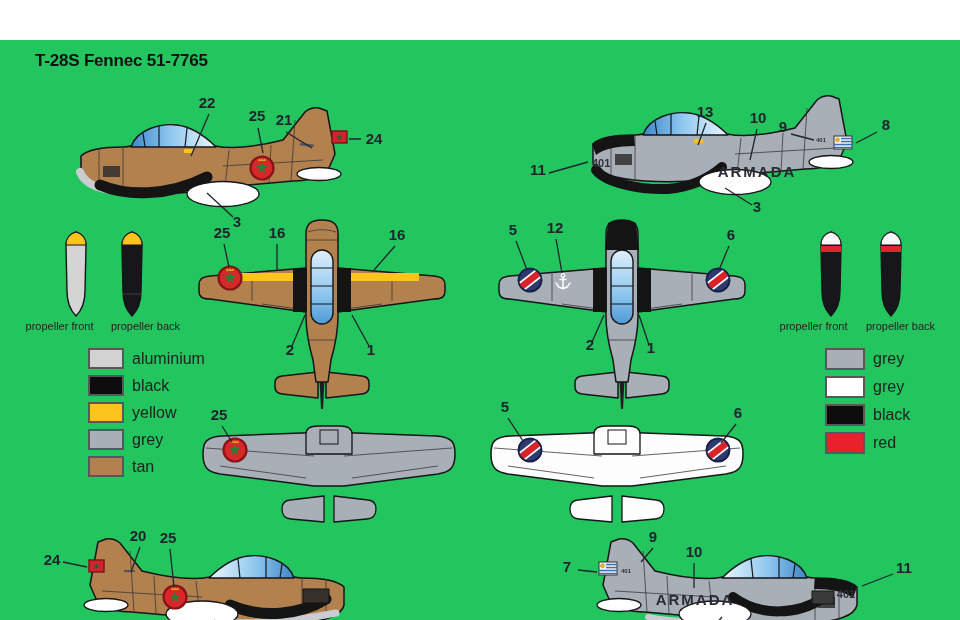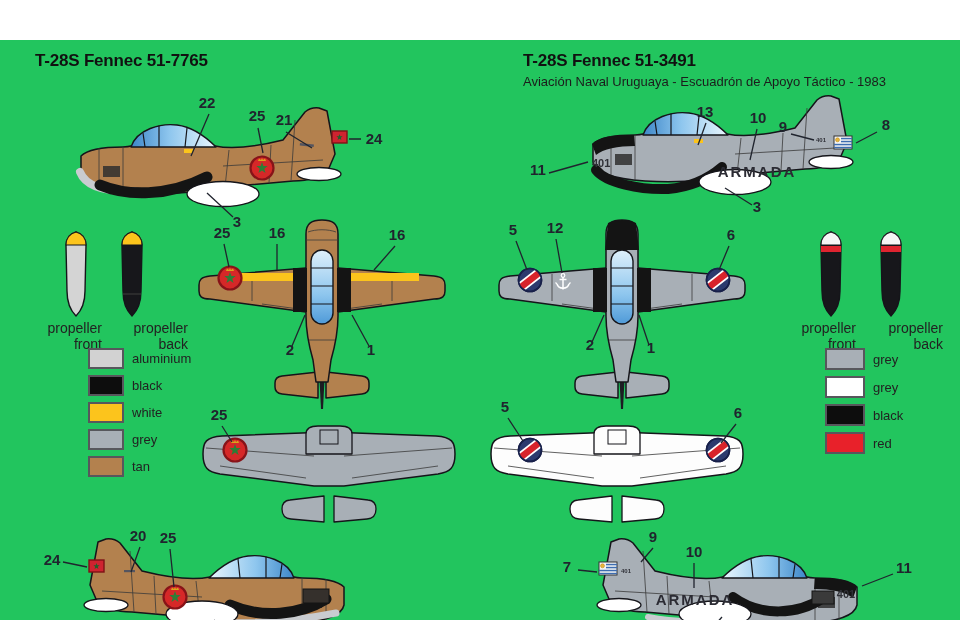--- a/index.html
+++ b/index.html
@@ -5,42 +5,38 @@
   html,body{margin:0;padding:0;background:#ffffff;}
   #page{position:relative;width:960px;height:620px;background:#22c55e;overflow:hidden;
         font-family:"Liberation Sans",sans-serif;color:#141414;margin-top:40px;}
   .title-block{position:absolute;}
   .title{font-size:17px;font-weight:700;letter-spacing:-0.2px;color:#111;}
   .subtitle{font-size:13px;color:#1c1c1c;margin-top:3px;}
   .legend{position:absolute;}
   .legend-row{display:flex;align-items:center;margin-bottom:6px;}
   .swatch{width:36px;height:21px;border:2px solid #57575c;box-sizing:border-box;margin-right:8px;}
   .legend-right .swatch{width:40px;height:22px;}
-  .legend-label{font-size:13px;color:#222;}
-  .prop-label{position:absolute;width:85px;text-align:right;font-size:14px;color:#222;}
+  .legend-label{font-size:16px;color:#222;}
+  .prop-label{position:absolute;width:85px;text-align:center;font-size:11px;color:#222;}
   svg{position:absolute;left:0;top:0;}
   .callout{font:700 15px "Liberation Sans",sans-serif;fill:#20242e;}
   .leader{stroke:#20242e;stroke-width:1.3;fill:none;}
   .armada{font:700 15px "Liberation Sans",sans-serif;fill:#2b2b33;letter-spacing:2px;text-anchor:middle;}
   .num401{font:700 11px "Liberation Sans",sans-serif;fill:#2f3037;}
   .tinynum{font:700 6px "Liberation Sans",sans-serif;fill:#2f3037;}
   .outline{stroke:#15151a;stroke-width:1.5;stroke-linejoin:round;}
   .pline{stroke:#3a3a3a;stroke-width:0.8;fill:none;}
 </style>
 </head>
 <body>
 
 <div id="page">
 
   <div class="title-block" style="left:35px;top:11px">
     <div class="title">T-28S Fennec 51-7765</div>
-  </div>
-  <div class="title-block" style="left:523px;top:11px">
-    <div class="title">T-28S Fennec 51-3491</div>
-    <div class="subtitle">Aviación Naval Uruguaya - Escuadrón de Apoyo Táctico - 1983</div>
   </div>
 
   <svg width="960" height="620" viewBox="0 0 960 620">
     <defs>
       <linearGradient id="canGrad" x1="0" y1="0" x2="1" y2="0">
         <stop offset="0" stop-color="#3d86c8"></stop>
           <stop offset="0.45" stop-color="#8ec6ee"></stop>
           <stop offset="1" stop-color="#eaf6fd"></stop>
       </linearGradient>
       <linearGradient id="canGradV" x1="0" y1="0" x2="0" y2="1">
@@ -272,21 +268,21 @@
     <div class="legend-row">
       <div class="swatch" style="background: rgb(210, 210, 210);"></div>
       <div class="legend-label">aluminium</div>
     </div>
     <div class="legend-row">
       <div class="swatch" style="background: rgb(13, 13, 13);"></div>
       <div class="legend-label">black</div>
     </div>
     <div class="legend-row">
       <div class="swatch" style="background: rgb(252, 196, 28);"></div>
-      <div class="legend-label">white</div>
+      <div class="legend-label">yellow</div>
     </div>
     <div class="legend-row">
       <div class="swatch" style="background: rgb(168, 175, 182);"></div>
       <div class="legend-label">grey</div>
     </div>
     <div class="legend-row">
       <div class="swatch" style="background: rgb(179, 129, 78);"></div>
       <div class="legend-label">tan</div>
     </div>
   </div>

